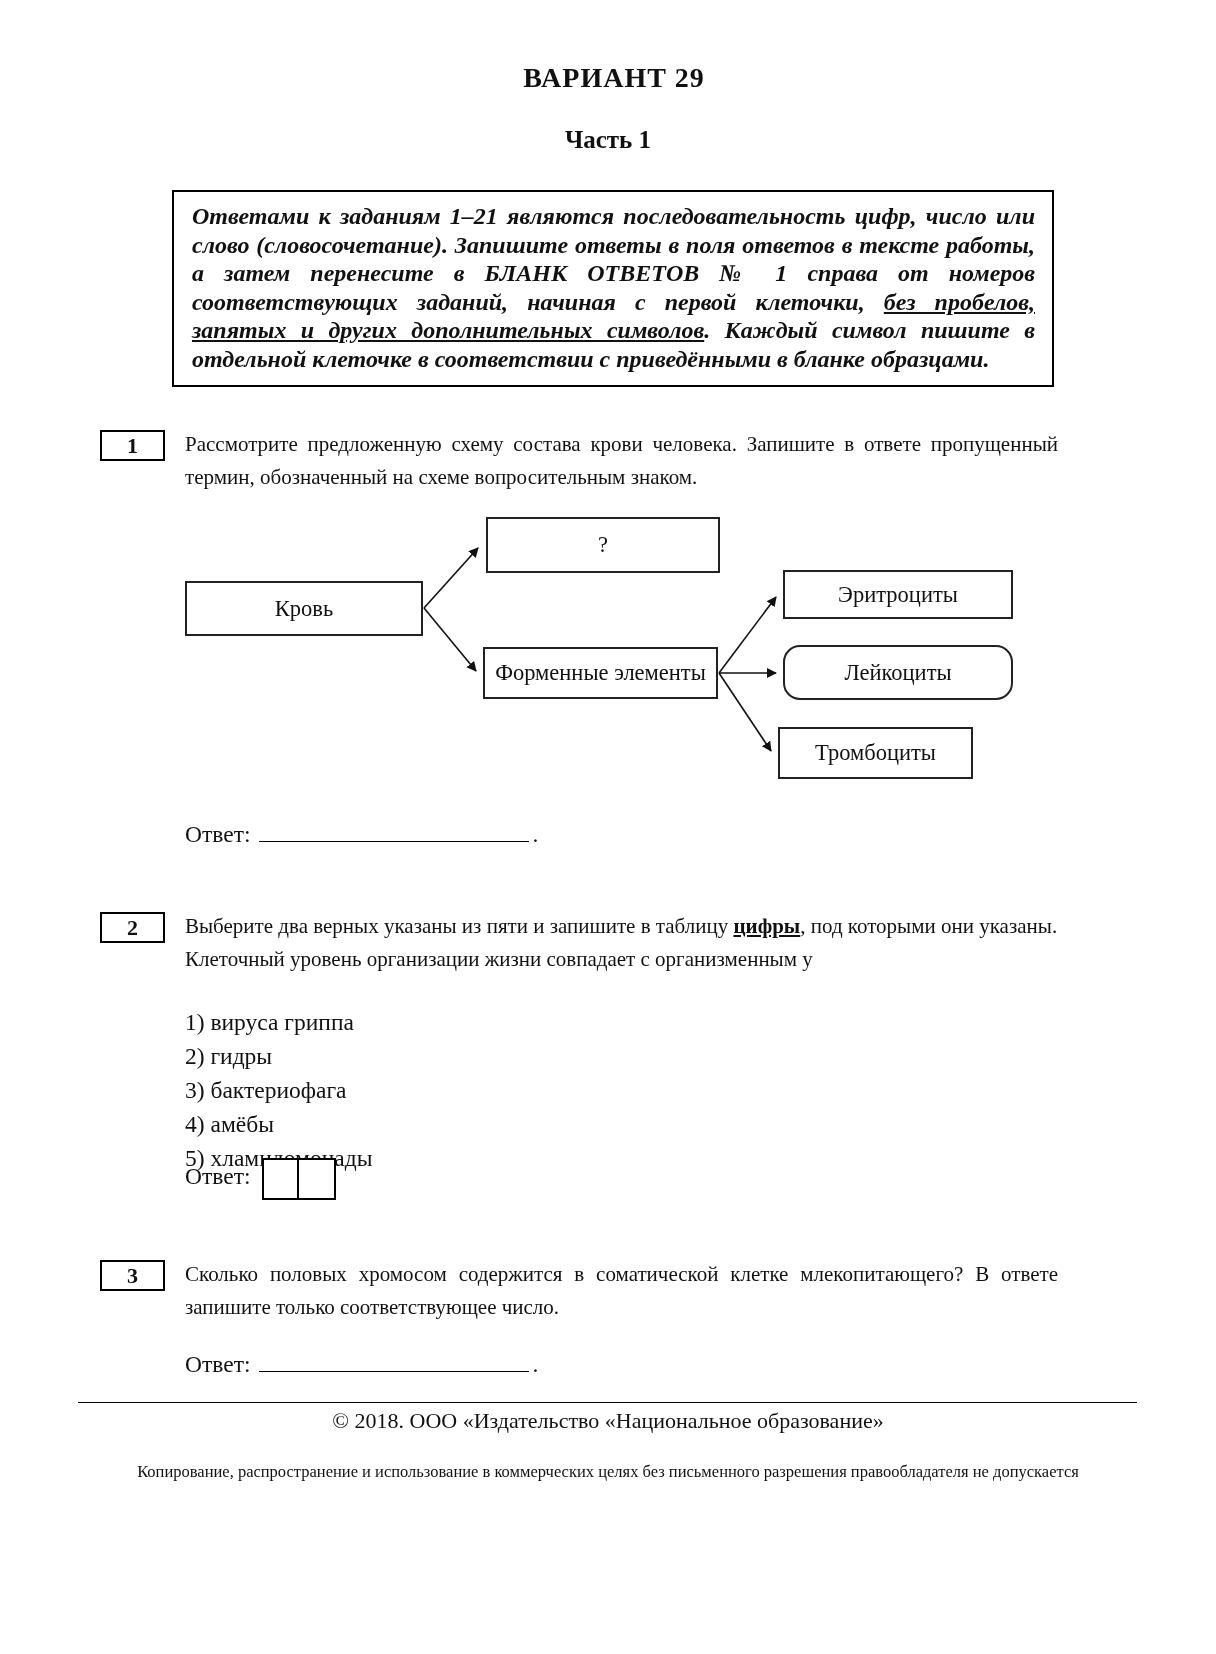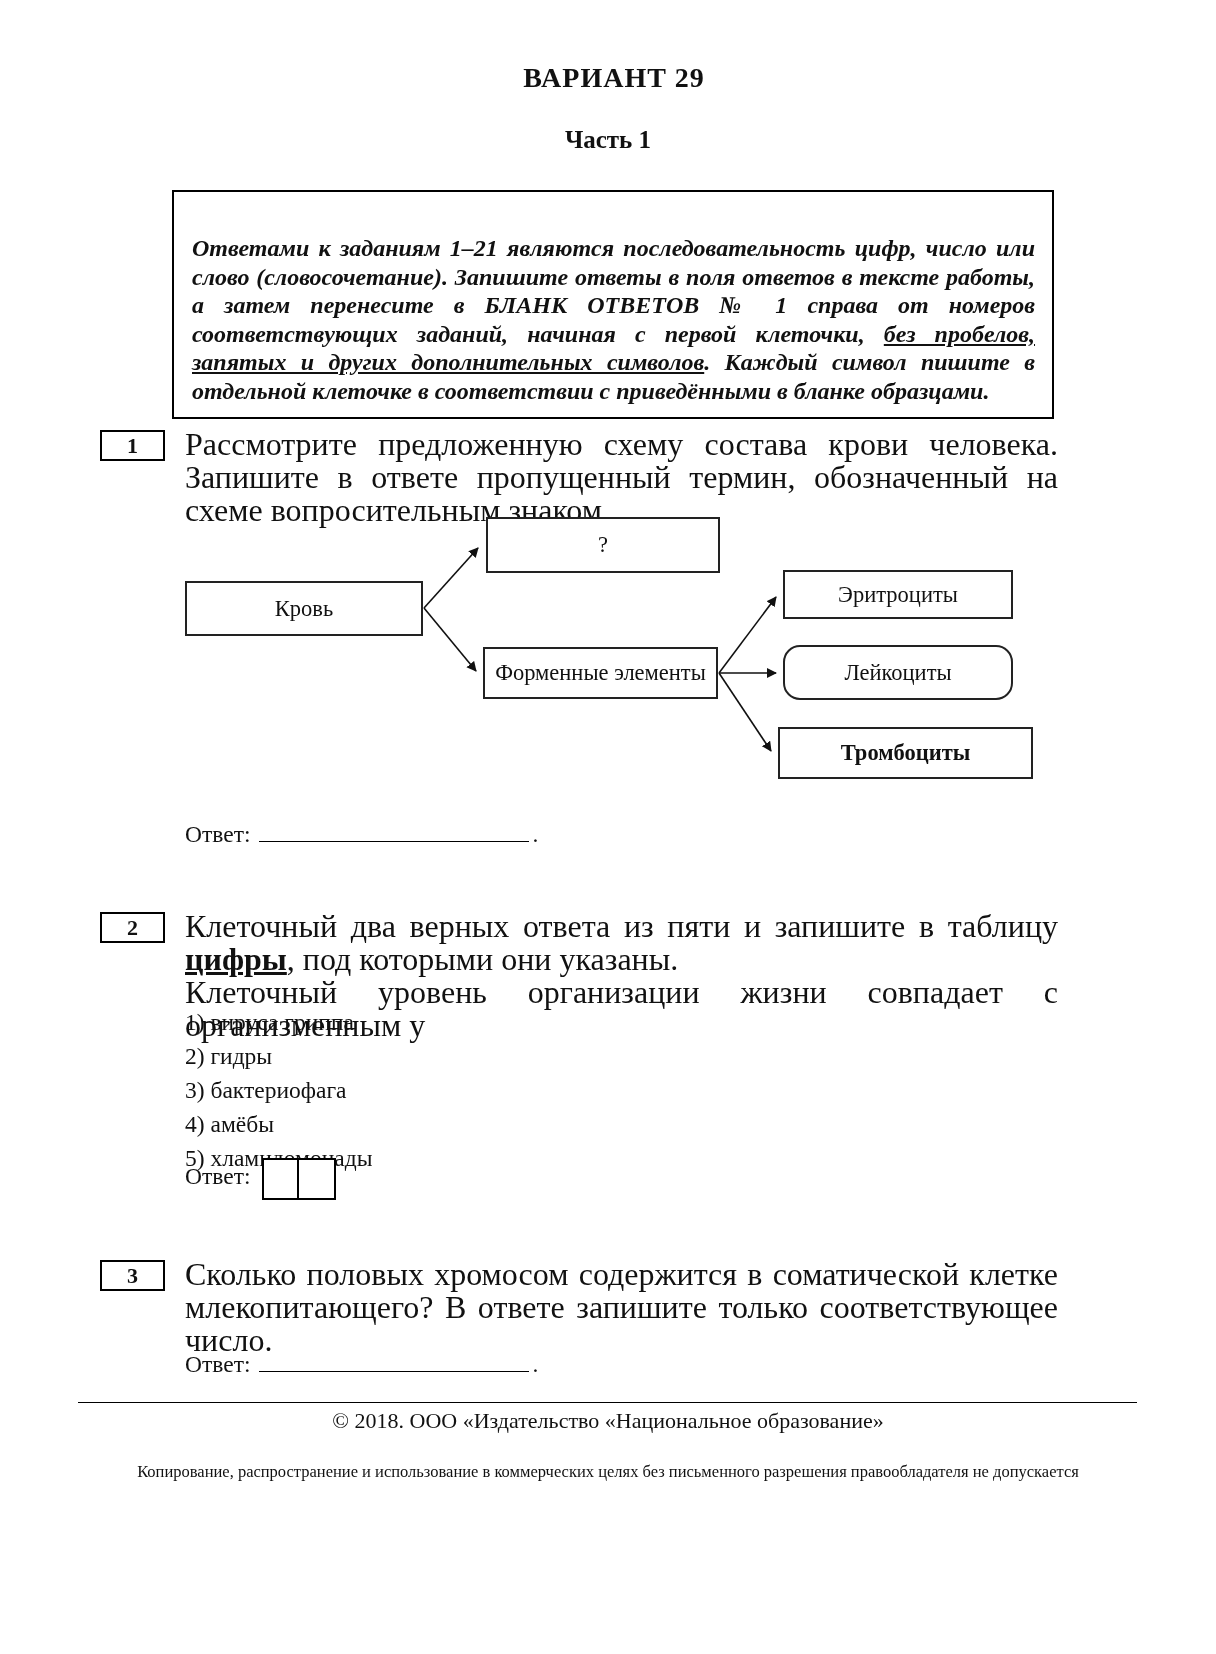--- a/index.html
+++ b/index.html
@@ -23,54 +23,53 @@
     left: 172px; top: 190px; width: 882px;
     border: 2px solid #000;
     padding: 10px 17px 12px 18px;
   }
   .instr {
     font-size: 24px;
     font-weight: bold;
     font-style: italic;
     line-height: 28.5px;
     text-align: justify;
-    margin-top: 32px;
   }
   .u { text-decoration: underline; }
 
   .qnum {
     position: absolute;
     left: 100px; width: 65px; height: 31px;
     border: 2px solid #000;
     display: flex; align-items: center; justify-content: center;
     font-size: 22px; font-weight: bold;
   }
   .qtext {
     position: absolute;
     left: 185px; width: 873px;
-    font-size: 32px; line-height: 33px;
+    font-size: 21px; line-height: 33px;
     text-align: justify;
   }
   .bu { font-weight: bold; text-decoration: underline; }
 
   .diagram { position: absolute; left: 0; top: 505px; width: 1216px; height: 300px; }
   .diagram svg { position: absolute; left: 0; top: 0; width: 100%; height: 100%; }
   .dbox {
     position: absolute;
     border: 2px solid #222;
     display: flex; align-items: center; justify-content: center;
     font-size: 22.5px;
     background: #fff;
   }
   .dbox-blood   { left: 185px; top: 76px;  width: 238px; height: 55px; }
   .dbox-unknown { left: 486px; top: 12px;  width: 234px; height: 56px; }
   .dbox-formed  { left: 483px; top: 142px; width: 235px; height: 52px; }
   .dbox-ery     { left: 783px; top: 65px;  width: 230px; height: 49px; }
   .dbox-leu     { left: 783px; top: 140px; width: 230px; height: 55px; border-radius: 17px; }
-  .dbox-thr     { left: 778px; top: 222px; width: 255px; height: 52px; font-weight: bold; }
+  .dbox-thr     { left: 778px; top: 222px; width: 195px; height: 52px; }
 
   .answer-line { position: absolute; left: 185px; font-size: 23.5px; white-space: nowrap; }
   .blank {
     display: inline-block;
     width: 270px; height: 24px;
     border-bottom: 1.5px solid #000;
     margin: 0 3px 0 9px;
     vertical-align: baseline;
   }
   .options { position: absolute; left: 185px; width: 873px; }
@@ -123,21 +122,21 @@
     <div class="dbox dbox-formed">Форменные элементы</div>
     <div class="dbox dbox-leu">Лейкоциты</div>
     <div class="dbox dbox-thr">Тромбоциты</div>
   </div>
 
   <div class="answer-line" style="top:818px;">
     <span>Ответ:</span><span class="blank"></span><span>.</span>
   </div>
 
   <div class="qnum" style="top:912px;">2</div>
-  <div class="qtext" style="top:910px;"><span>Клеточный два верных ответа из пяти и запишите в таблицу </span><span class="bu">цифры</span><span>, под которыми они указаны.</span><br><span>Клеточный уровень организации жизни совпадает с организменным у</span></div>
+  <div class="qtext" style="top:910px;"><span>Выберите два верных указаны из пяти и запишите в таблицу </span><span class="bu">цифры</span><span>, под которыми они указаны.</span><br><span>Клеточный уровень организации жизни совпадает с организменным у</span></div>
 
   <div class="options" style="top:1005px;">
     <div class="opt">1) вируса гриппа</div>
     <div class="opt">2) гидры</div>
     <div class="opt">3) бактериофага</div>
     <div class="opt">4) амёбы</div>
     <div class="opt">5) хламидомонады</div>
   </div>
 
   <div class="answer-line" style="top:1158px;">

